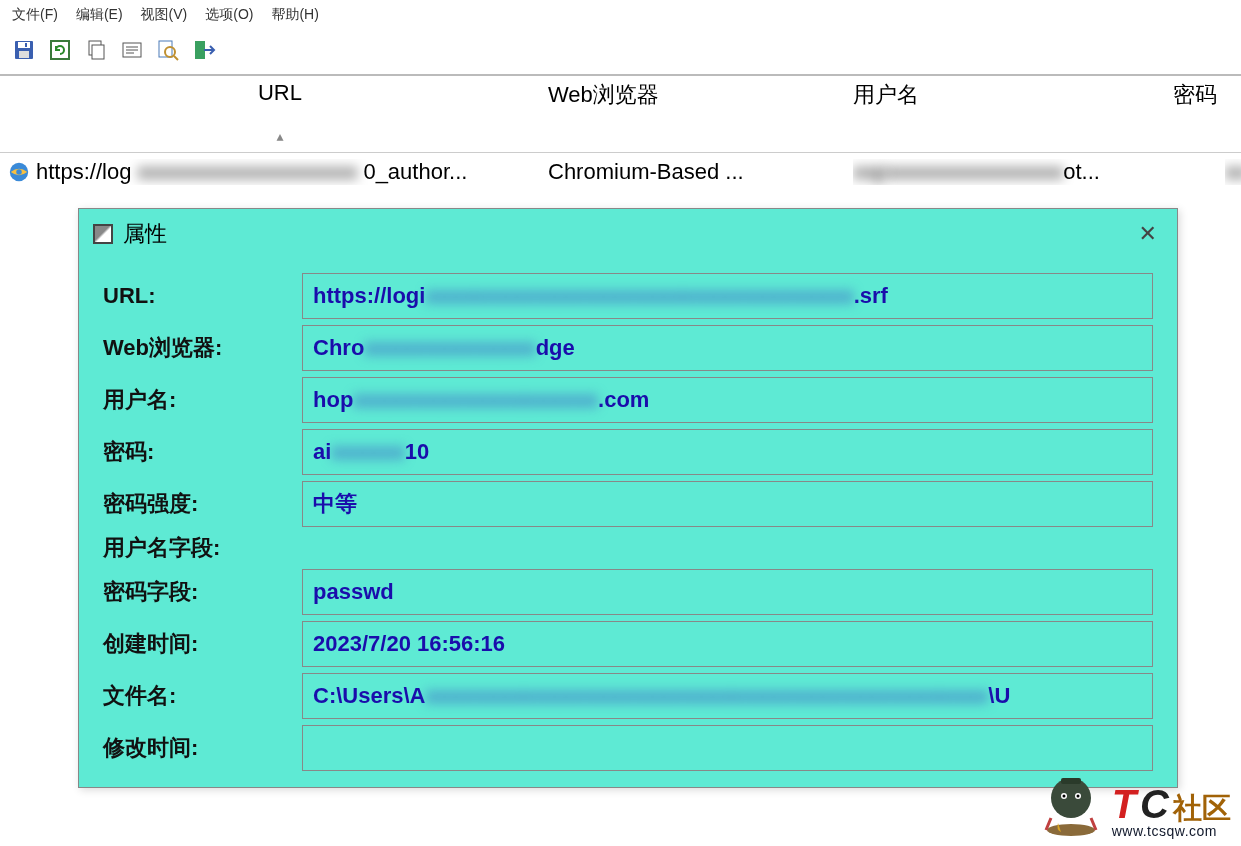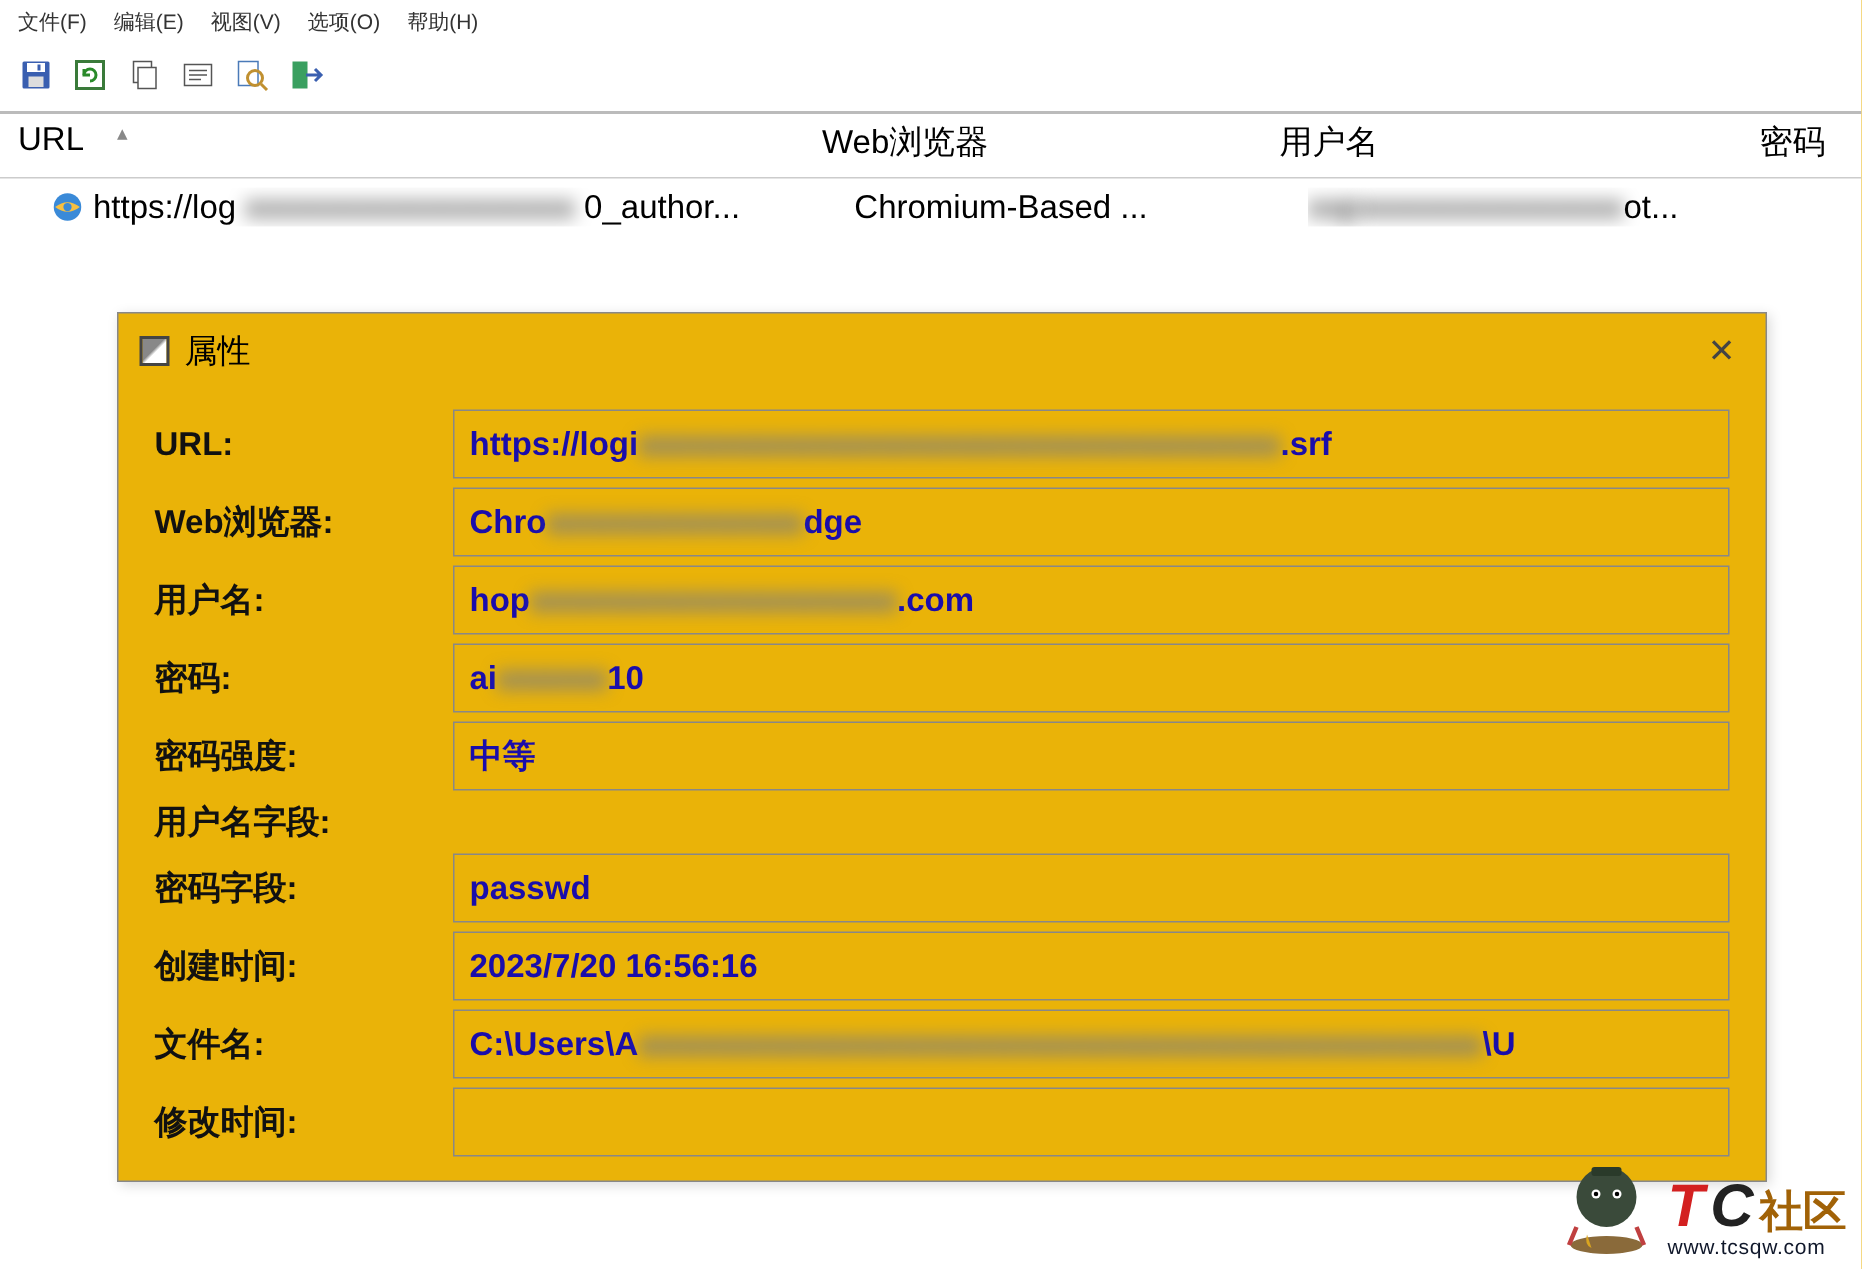--- a/index.html
+++ b/index.html
@@ -31,44 +31,44 @@
   width: 28px; height: 28px;
   display: flex; align-items: center; justify-content: center;
 }
 .tb-btn svg { width: 24px; height: 24px; }
 .table-header {
   display: flex;
   border-bottom: 1px solid #ccc;
   font-size: 22px;
   padding: 4px 0 8px 0;
 }
-.th-url { width: 548px; padding-left: 12px; display:flex; gap:22px;}
+.th-url { width: 548px; padding-left: 12px; display:flex; align-items:center; gap:22px;flex-direction:column;}
 .th-browser { width: 305px; }
 .th-user { width: 320px; }
 .th-pass { flex: 1; }
 .sort-icon { font-size: 14px; color: #888; }
 .table-row {
   display: flex;
   font-size: 22px;
   padding: 6px 0;
   align-items: center;
 }
-.td-url { width: 548px; padding-left: 8px; display:flex; align-items:center; gap:6px; white-space:nowrap; overflow:hidden;margin-left:26px;}
+.td-url { width: 548px; padding-left: 8px; display:flex; align-items:center; gap:6px; white-space:nowrap; overflow:hidden;}
 .td-browser { width: 305px; white-space:nowrap; overflow:hidden;}
 .td-user { width: 372px; white-space:nowrap; overflow:hidden;}
 .td-pass { flex: 1; white-space:nowrap; overflow:hidden;}
 .ie-icon { width:22px; height:22px; flex-shrink:0; }
 .blur { filter: blur(6px); display:inline-block; }
 
 .dialog {
   position: absolute;
   left: 78px;
   top: 208px;
   width: 1100px;
-  background: #eab308;
+  background: #5eead4;
   border: 1px solid #888;
   box-shadow: 2px 2px 8px rgba(0,0,0,0.15);
 }
 .dialog-titlebar {
   display: flex;
   align-items: center;
   padding: 10px 14px;
 }
 .dialog-icon {
   width: 20px; height: 20px;

